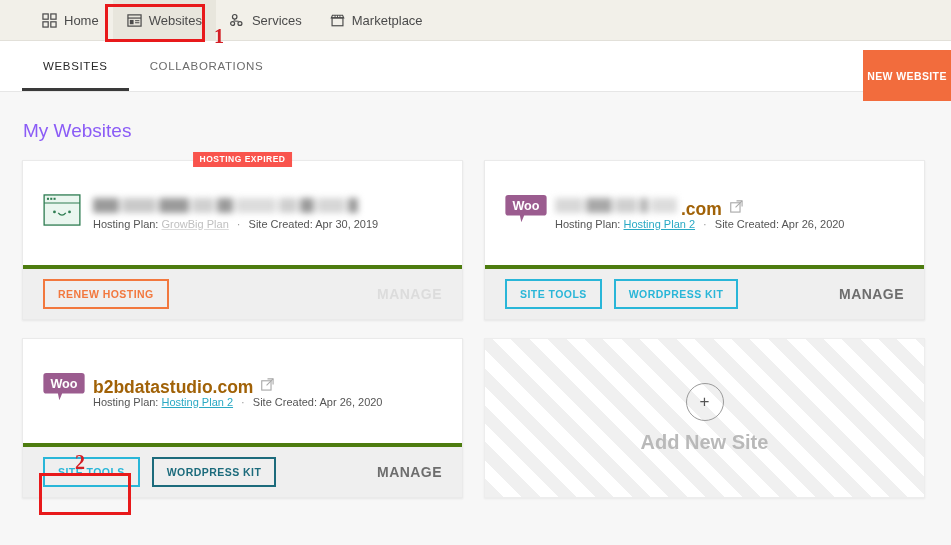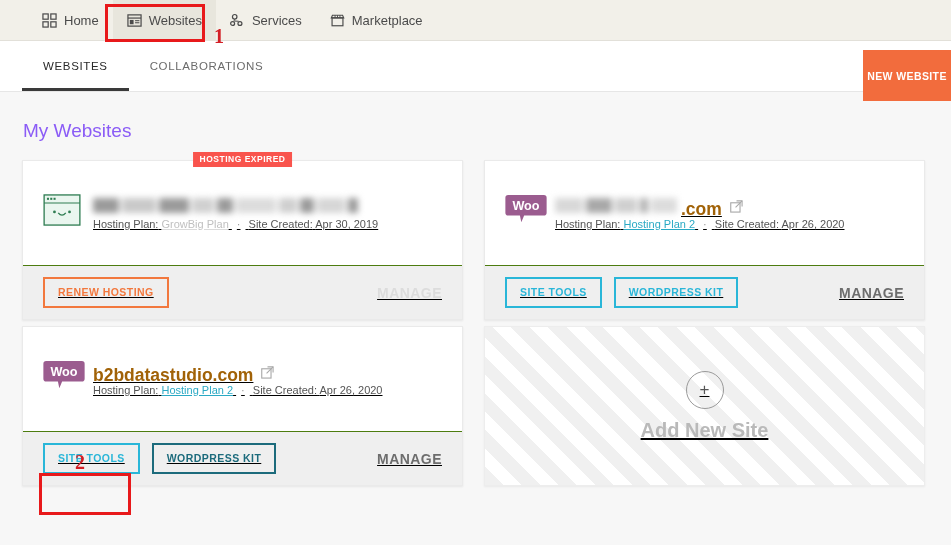--- a/index.html
+++ b/index.html
@@ -81,22 +81,21 @@
     color: #8b5cf6;
     font-weight: normal;
     padding-top: 28px;
     padding-bottom: 18px;
     padding-left: 1px;
   }
 
   .grid {
     display: grid;
     grid-template-columns: 441px 441px;
-    gap: 6px 21px;
-    text-decoration: underline;
+    gap: 18px 21px;
   }
 
   
   .card {
     background: #fff;
     border: 1px solid #eaeaea;
     box-shadow: 0 1px 2px rgba(0,0,0,0.07);
     position: relative;
     height: 160px;
     display: flex;
@@ -153,21 +152,21 @@
     display: block;
     height: 15px;
     background: #9a9a9a;
     border-radius: 1px;
   }
   .redacted.light i { background: #b5b5b5; }
 
   .card-footer {
     height: 54px;
     background: #efefef;
-    border-top: 1px solid #4d7c0f;
+    border-top: 4px solid #4d7c0f;
     display: flex;
     align-items: center;
     padding: 0 20px;
     gap: 12px;
     position: relative;
   }
   .btn {
     font-size: 10.5px;
     letter-spacing: 0.45px;
     font-weight: bold;

